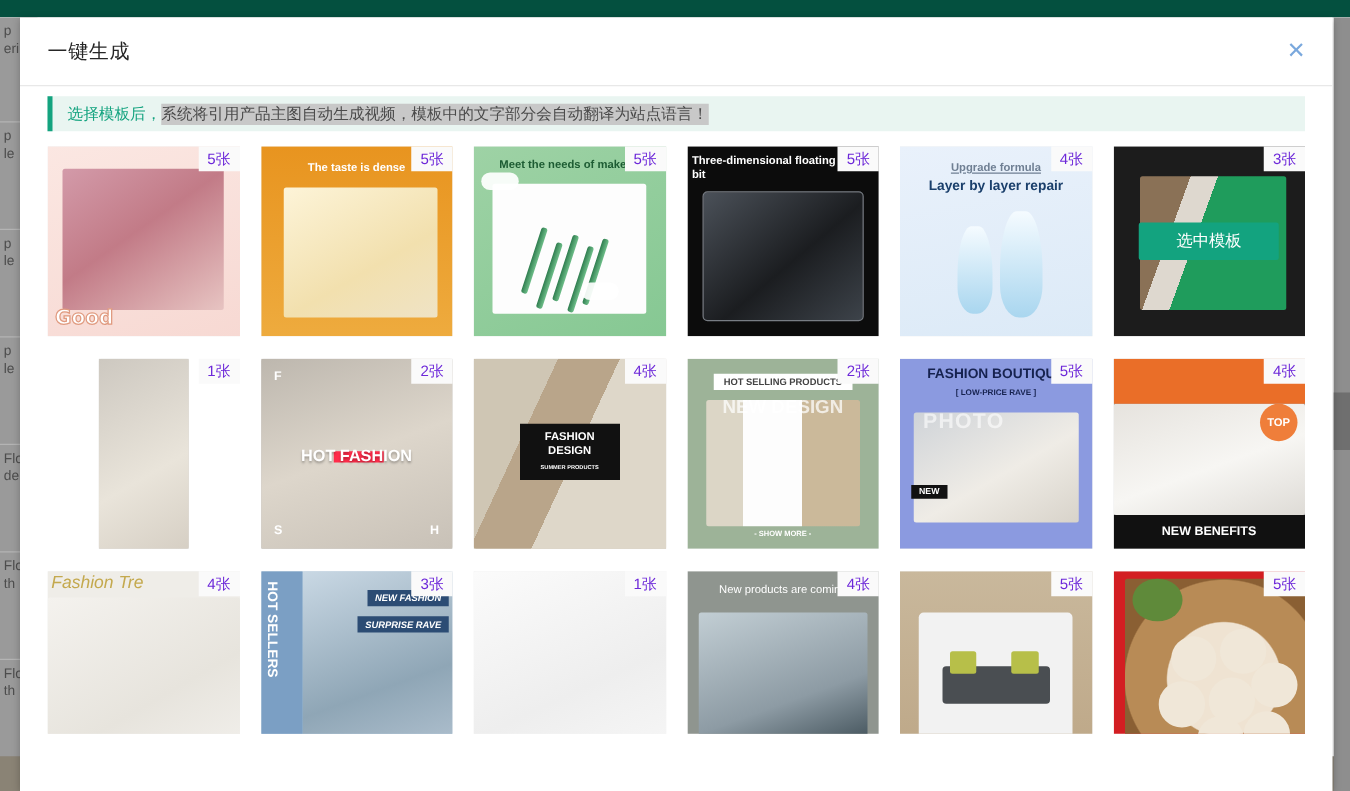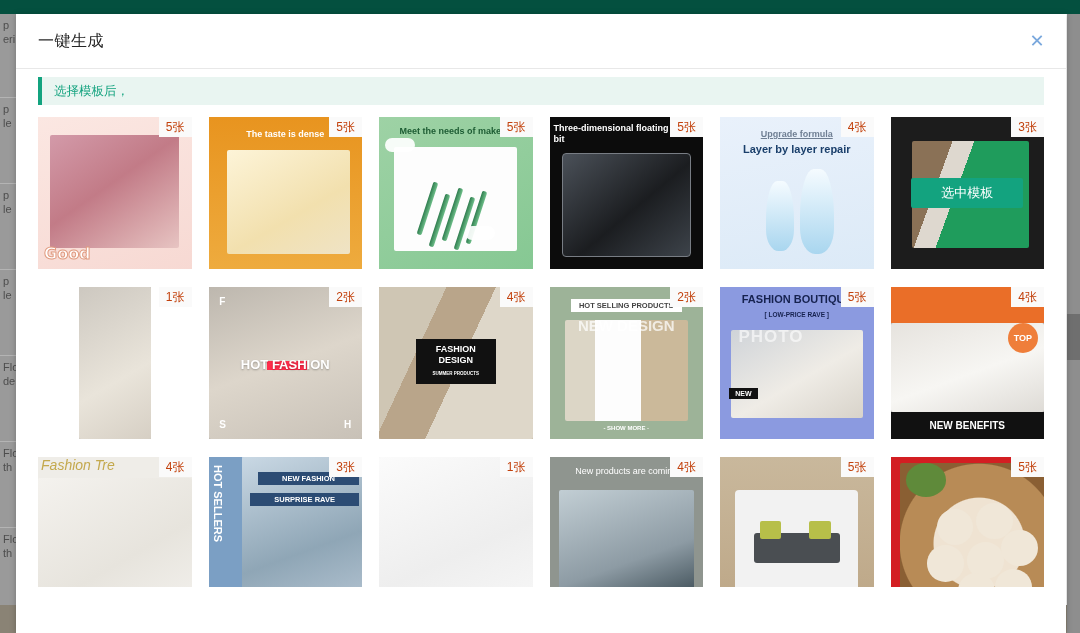--- a/index.html
+++ b/index.html
@@ -145,21 +145,21 @@
     overflow: hidden;
     background: #efefef;
   }
   .thumb-box.w-full { width: 100%; }
   .thumb-box.w-narrow { width: 72px; }
 
   .badge {
     position: absolute;
     top: 0; right: 0;
     background: #fafafa;
-    color: #c2410c;
+    color: #6d28d9;
     font-size: 12px;
     line-height: 20px;
     padding: 0 7px;
     z-index: 5;
     margin-left: 15px;
   }
   .select-overlay {
     position: absolute;
     left: 50%; top: 50%;
     transform: translate(-50%,-50%);
@@ -286,22 +286,22 @@
                   font-style:italic; z-index:4; }
 
   .t-glasses   { background:linear-gradient(180deg,#b9cee2,#9fbdd6); }
   .t-glasses .side { position:absolute; left:0; top:0; bottom:0; width:22%;
                      background:#7b9fc4; z-index:2; }
   .t-glasses .vt { position:absolute; left:3px; top:8px; color:#fff; font-size:11px;
                    font-weight:bold; writing-mode:vertical-rl; z-index:4; }
   .t-glasses .ph { left:22%; top:0; right:0; bottom:0;
                    background:linear-gradient(160deg,#c9d8e4,#8fa6b6 60%,#b4c4d2); }
   .t-glasses .pill { position:absolute; right:2%; background:#2c4c74; color:#fff;
-                     font-size:7.5px; font-weight:bold; padding:2px 24px; z-index:5;
-                     white-space:nowrap; }
+                     font-size:7.5px; font-weight:bold; padding:2px 6px; z-index:5;
+                     white-space:nowrap;font-style:italic; }
 
   .t-white     { background:#f6f6f6; }
   .t-white .ph { left:0;top:0;right:0;bottom:0;
                  background:linear-gradient(155deg,#fbfbfb,#eeeeee 60%,#f7f7f7); }
 
   .t-makeup    { background:#8f958f; }
   .t-makeup .hd{ position:absolute; left:0; right:0; top:6%; text-align:center;
                  color:#fff; font-size:9px; z-index:4; }
   .t-makeup .ph{ left:6%; top:22%; right:6%; bottom:4%;
                  background:linear-gradient(160deg,#c2ced4,#8d9ba4 60%,#37474f); }
@@ -359,20 +359,21 @@
     <div class="modal-header">
       <div class="modal-title">一键生成</div>
       <div class="modal-close">✕</div>
     </div>
 
     <div class="modal-body">
 
 
       <div class="notice">
         <span class="n-a">选择模板后，</span>
+          <span class="n-b">系统将引用产品主图自动生成视频，模板中的文字部分会自动翻译为站点语言！</span>
       </div>
 
       <div class="grid" id="template-grid">
           <div class="card">
             <div class="thumb-box w-full">
               <div class="art t-nail">
                 <div class="art-inner ph"></div>
                 <div class="good">Good</div>
               </div>
             </div>

